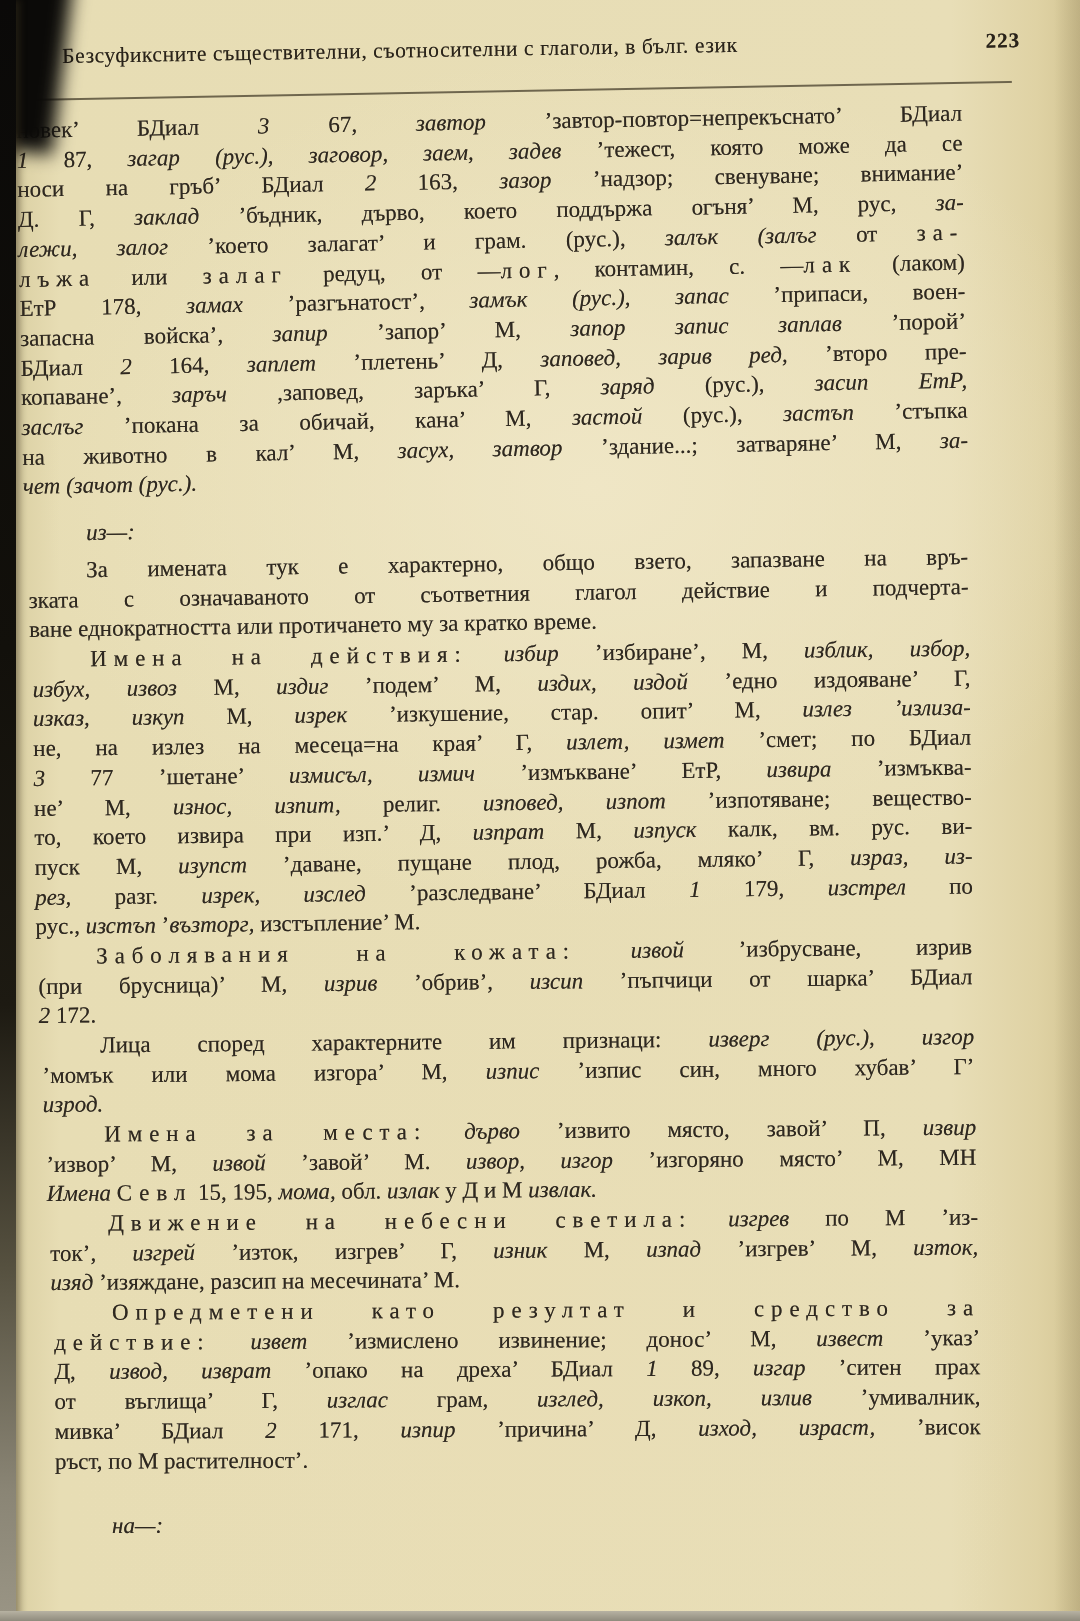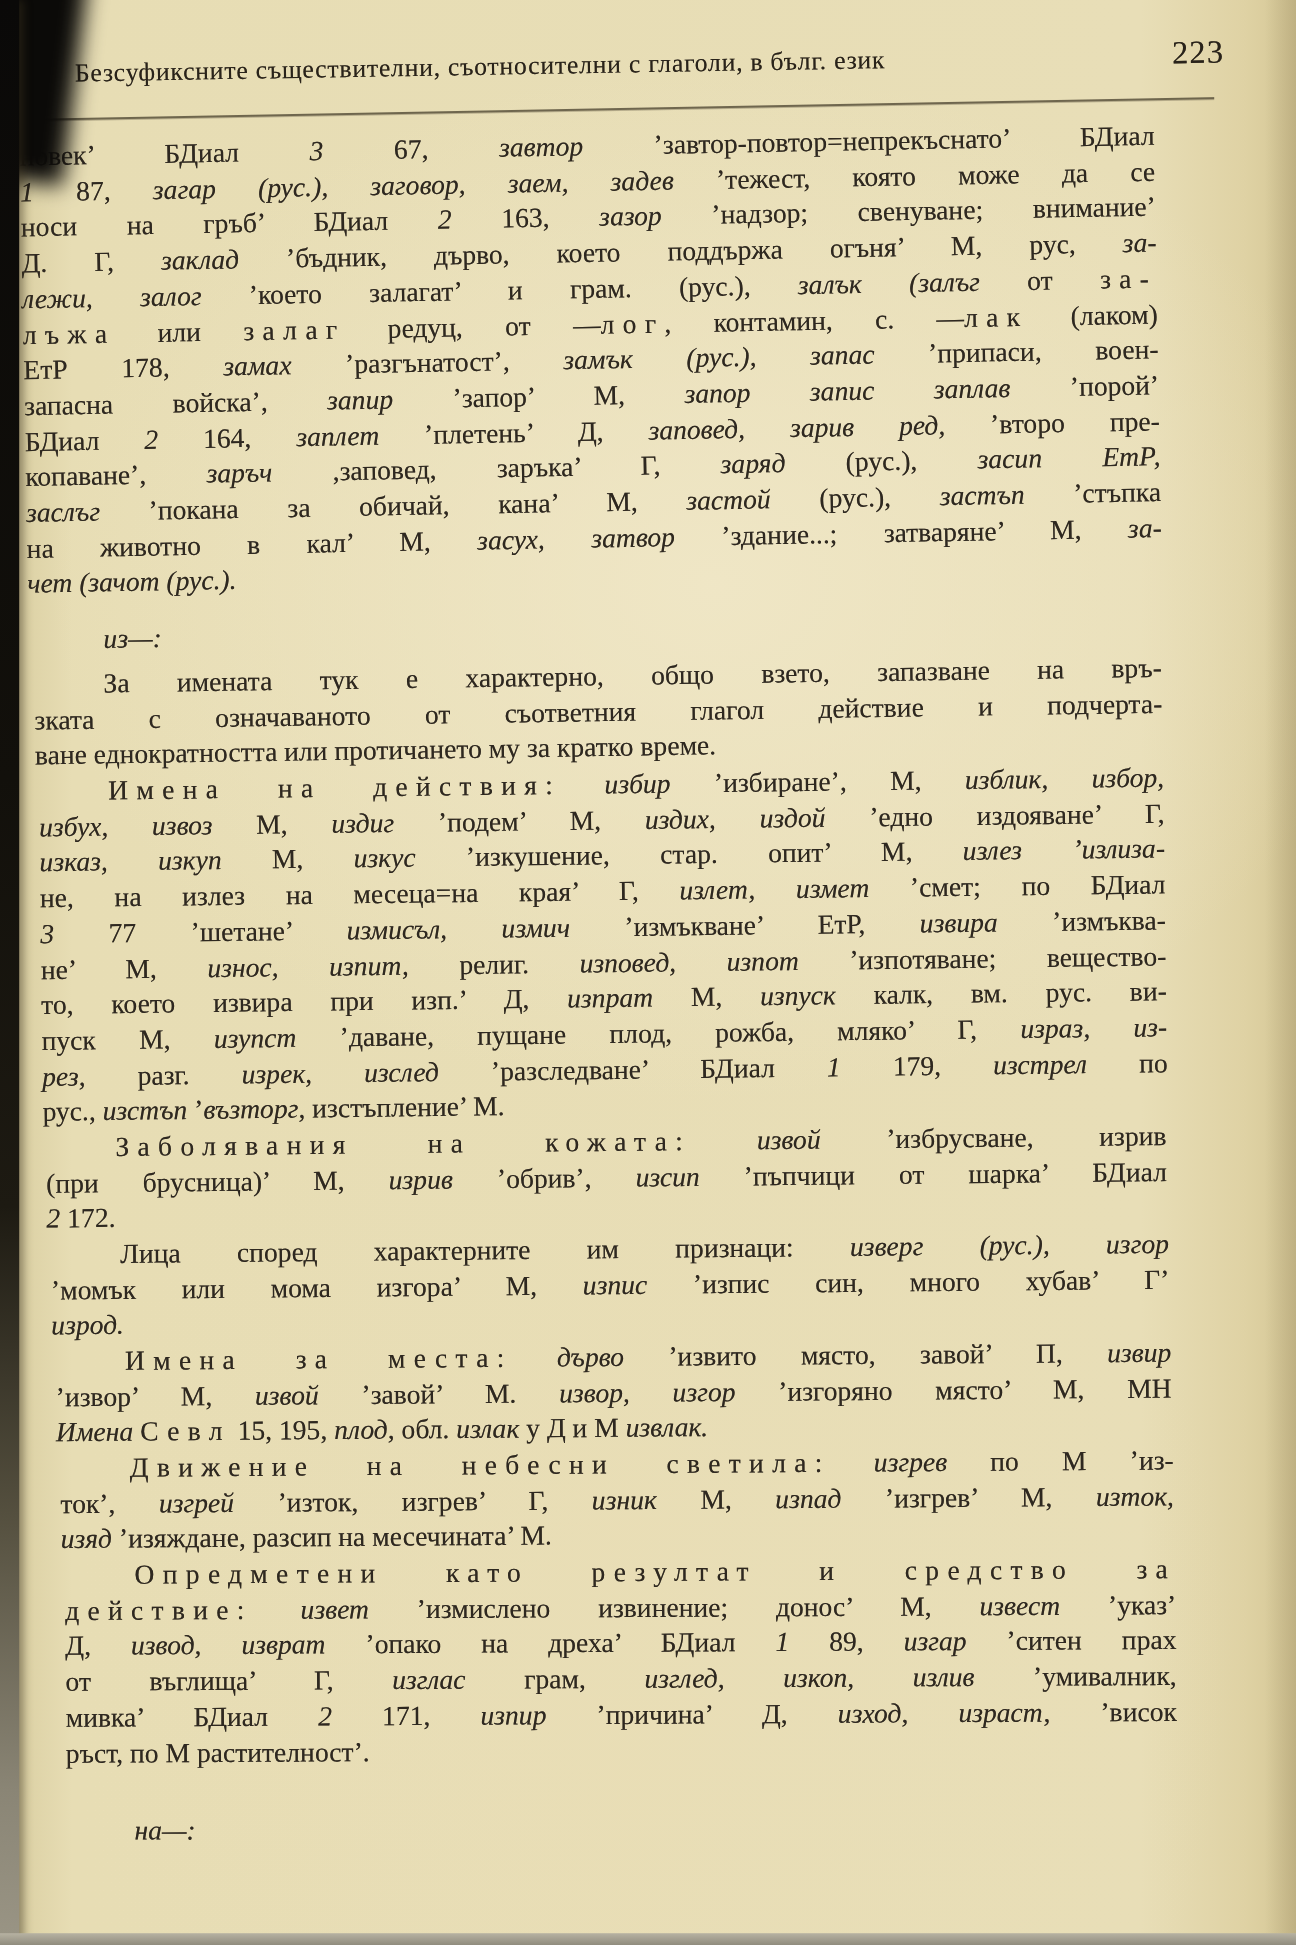--- a/index.html
+++ b/index.html
@@ -33,21 +33,21 @@
     background:linear-gradient(270deg,rgba(150,135,95,.35),rgba(150,135,95,0));
   }
   
   #header{
     position:absolute;left:62px;top:44px;width:958px;z-index:3;
     display:flex;justify-content:space-between;align-items:baseline;
     transform:rotate(-0.95deg);transform-origin:0 0;
     color:#29231a;
   }
   #header .title{font-size:21.5px;letter-spacing:.6px;white-space:nowrap;text-shadow:0 0 .5px rgba(40,30,20,.55);}
-  #header .pagenum{font-size:27px;font-weight:normal;letter-spacing:1px;text-shadow:0 0 .5px rgba(40,30,20,.6);margin-left:11px;}
+  #header .pagenum{font-size:21px;font-weight:bold;letter-spacing:1px;text-shadow:0 0 .5px rgba(40,30,20,.6);margin-left:11px;}
   #header-rule{
     position:absolute;left:26px;top:99px;width:986px;height:2px;z-index:3;
     background:#5a523c;opacity:.85;filter:blur(.4px);
     transform:rotate(-1.05deg);transform-origin:0 0;
   }
   #margin-mark{
     position:absolute;left:2px;top:56px;z-index:3;
     font-size:26px;color:#251f16;letter-spacing:2px;
   }
   
@@ -110,21 +110,21 @@
         <div class="line"><span class="run it">из—:</span></div>
       </div>
       <div class="block b2">
         <div class="line jl ind"><span class="run">За имената тук е характерно, общо взето, запазване на връ-</span></div>
         <div class="line jl"><span class="run">зката с означаваното от съответния глагол действие и подчерта-</span></div>
         <div class="line"><span class="run">ване еднократността или протичането му за кратко време.</span></div>
       </div>
       <div class="block b3">
         <div class="line jl ind"><span class="run ls">Имена на действия:</span><span class="run"> </span><span class="run it">избир</span><span class="run"> ’избиране’, М, </span><span class="run it">изблик, избор,</span></div>
         <div class="line jl"><span class="run it">избух, извоз</span><span class="run"> М, </span><span class="run it">издиг</span><span class="run"> ’подем’ М, </span><span class="run it">издих, издой</span><span class="run"> ’едно издояване’ Г,</span></div>
-        <div class="line jl"><span class="run it">изказ, изкуп</span><span class="run"> М, </span><span class="run it">изкус</span><span class="run"> ’изкушение, стар. опит’ М, </span><span class="run it">излез ’излиза-</span></div>
+        <div class="line jl"><span class="run it">изказ, изкуп</span><span class="run"> М, </span><span class="run it">изрек</span><span class="run"> ’изкушение, стар. опит’ М, </span><span class="run it">излез ’излиза-</span></div>
         <div class="line jl"><span class="run">не, на излез на месеца=на края’ Г, </span><span class="run it">излет, измет</span><span class="run"> ’смет; по БДиал</span></div>
         <div class="line jl"><span class="run it">3</span><span class="run"> 77 ’шетане’ </span><span class="run it">измисъл, измич</span><span class="run"> ’измъкване’ ЕтР, </span><span class="run it">извира</span><span class="run"> ’измъква-</span></div>
         <div class="line jl"><span class="run">не’ М, </span><span class="run it">износ, изпит,</span><span class="run"> религ. </span><span class="run it">изповед, изпот</span><span class="run"> ’изпотяване; вещество-</span></div>
         <div class="line jl"><span class="run">то, което извира при изп.’ Д, </span><span class="run it">изпрат</span><span class="run"> М, </span><span class="run it">изпуск</span><span class="run"> калк, вм. рус. ви-</span></div>
         <div class="line jl"><span class="run">пуск М, </span><span class="run it">изупст</span><span class="run"> ’даване, пущане плод, рожба, мляко’ Г, </span><span class="run it">израз, из-</span></div>
         <div class="line jl"><span class="run it">рез,</span><span class="run"> разг. </span><span class="run it">изрек, изслед</span><span class="run"> ’разследване’ БДиал </span><span class="run it">1</span><span class="run"> 179, </span><span class="run it">изстрел</span><span class="run"> по</span></div>
         <div class="line"><span class="run">рус., </span><span class="run it">изстъп</span><span class="run"> ’</span><span class="run it">възторг,</span><span class="run"> изстъпление’ М.</span></div>
       </div>
       <div class="block b4">
         <div class="line jl ind"><span class="run ls">Заболявания на кожата:</span><span class="run"> </span><span class="run it">извой</span><span class="run"> ’избрусване, изрив</span></div>
@@ -132,21 +132,21 @@
         <div class="line"><span class="run it">2</span><span class="run"> 172.</span></div>
       </div>
       <div class="block b5">
         <div class="line jl ind"><span class="run">Лица според характерните им признаци: </span><span class="run it">изверг (рус.), изгор</span></div>
         <div class="line jl"><span class="run">’момък или мома изгора’ М, </span><span class="run it">изпис</span><span class="run"> ’изпис син, много хубав’ Г’</span></div>
         <div class="line"><span class="run it">изрод.</span></div>
       </div>
       <div class="block b6">
         <div class="line jl ind"><span class="run ls">Имена за места:</span><span class="run"> </span><span class="run it">дърво</span><span class="run"> ’извито място, завой’ П, </span><span class="run it">извир</span></div>
         <div class="line jl"><span class="run">’извор’ М, </span><span class="run it">извой</span><span class="run"> ’завой’ М. </span><span class="run it">извор, изгор</span><span class="run"> ’изгоряно място’ М, МН</span></div>
-        <div class="line"><span class="run it">Имена</span><span class="run"> </span><span class="run ls">Севл</span><span class="run"> 15, 195, </span><span class="run it">плод,</span><span class="run"> обл. </span><span class="run it">излак</span><span class="run"> у Д и М </span><span class="run it">извлак.</span></div>
+        <div class="line"><span class="run it">Имена</span><span class="run"> </span><span class="run ls">Севл</span><span class="run"> 15, 195, </span><span class="run it">мома,</span><span class="run"> обл. </span><span class="run it">излак</span><span class="run"> у Д и М </span><span class="run it">извлак.</span></div>
       </div>
       <div class="block b7">
         <div class="line jl ind"><span class="run ls">Движение на небесни светила:</span><span class="run"> </span><span class="run it">изгрев</span><span class="run"> по М ’из-</span></div>
         <div class="line jl"><span class="run">ток’, </span><span class="run it">изгрей</span><span class="run"> ’изток, изгрев’ Г, </span><span class="run it">изник</span><span class="run"> М, </span><span class="run it">изпад</span><span class="run"> ’изгрев’ М, </span><span class="run it">изток,</span></div>
         <div class="line"><span class="run it">изяд</span><span class="run"> ’изяждане, разсип на месечината’ М.</span></div>
       </div>
       <div class="block b8">
         <div class="line jl ind"><span class="run ls">Опредметени като резултат и средство за</span></div>
         <div class="line jl"><span class="run ls">действие:</span><span class="run"> </span><span class="run it">извет</span><span class="run"> ’измислено извинение; донос’ М, </span><span class="run it">извест</span><span class="run"> ’указ’</span></div>
         <div class="line jl"><span class="run">Д, </span><span class="run it">извод, изврат</span><span class="run"> ’опако на дреха’ БДиал </span><span class="run it">1</span><span class="run"> 89, </span><span class="run it">изгар</span><span class="run"> ’ситен прах</span></div>

